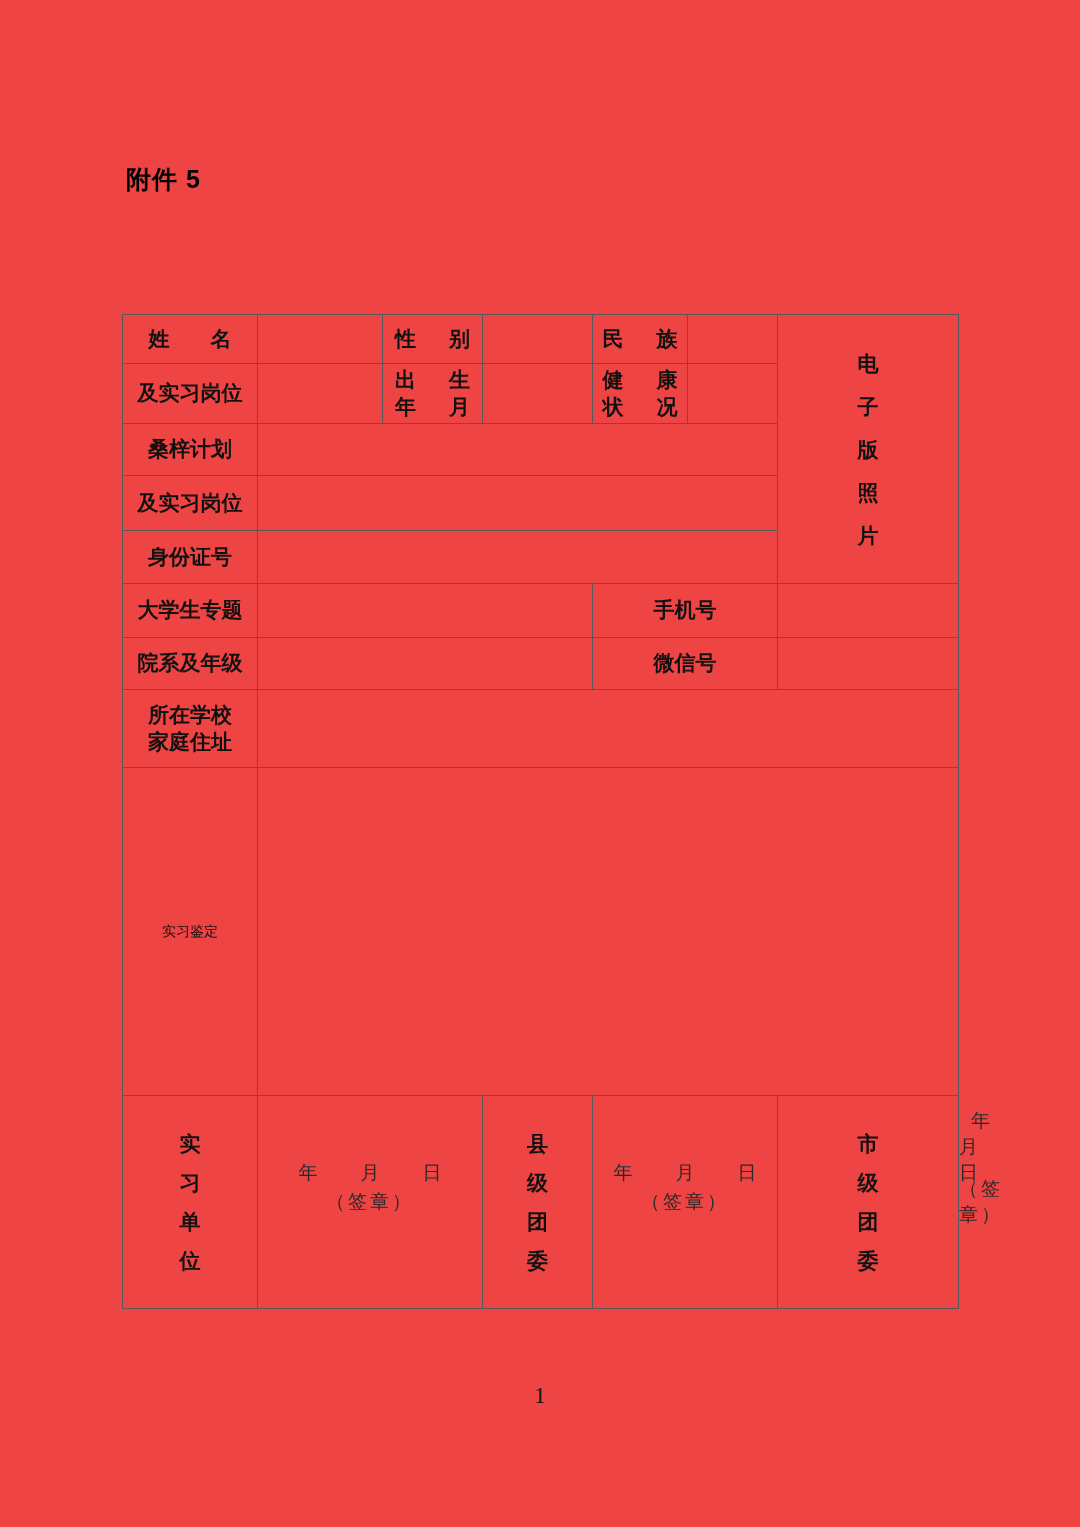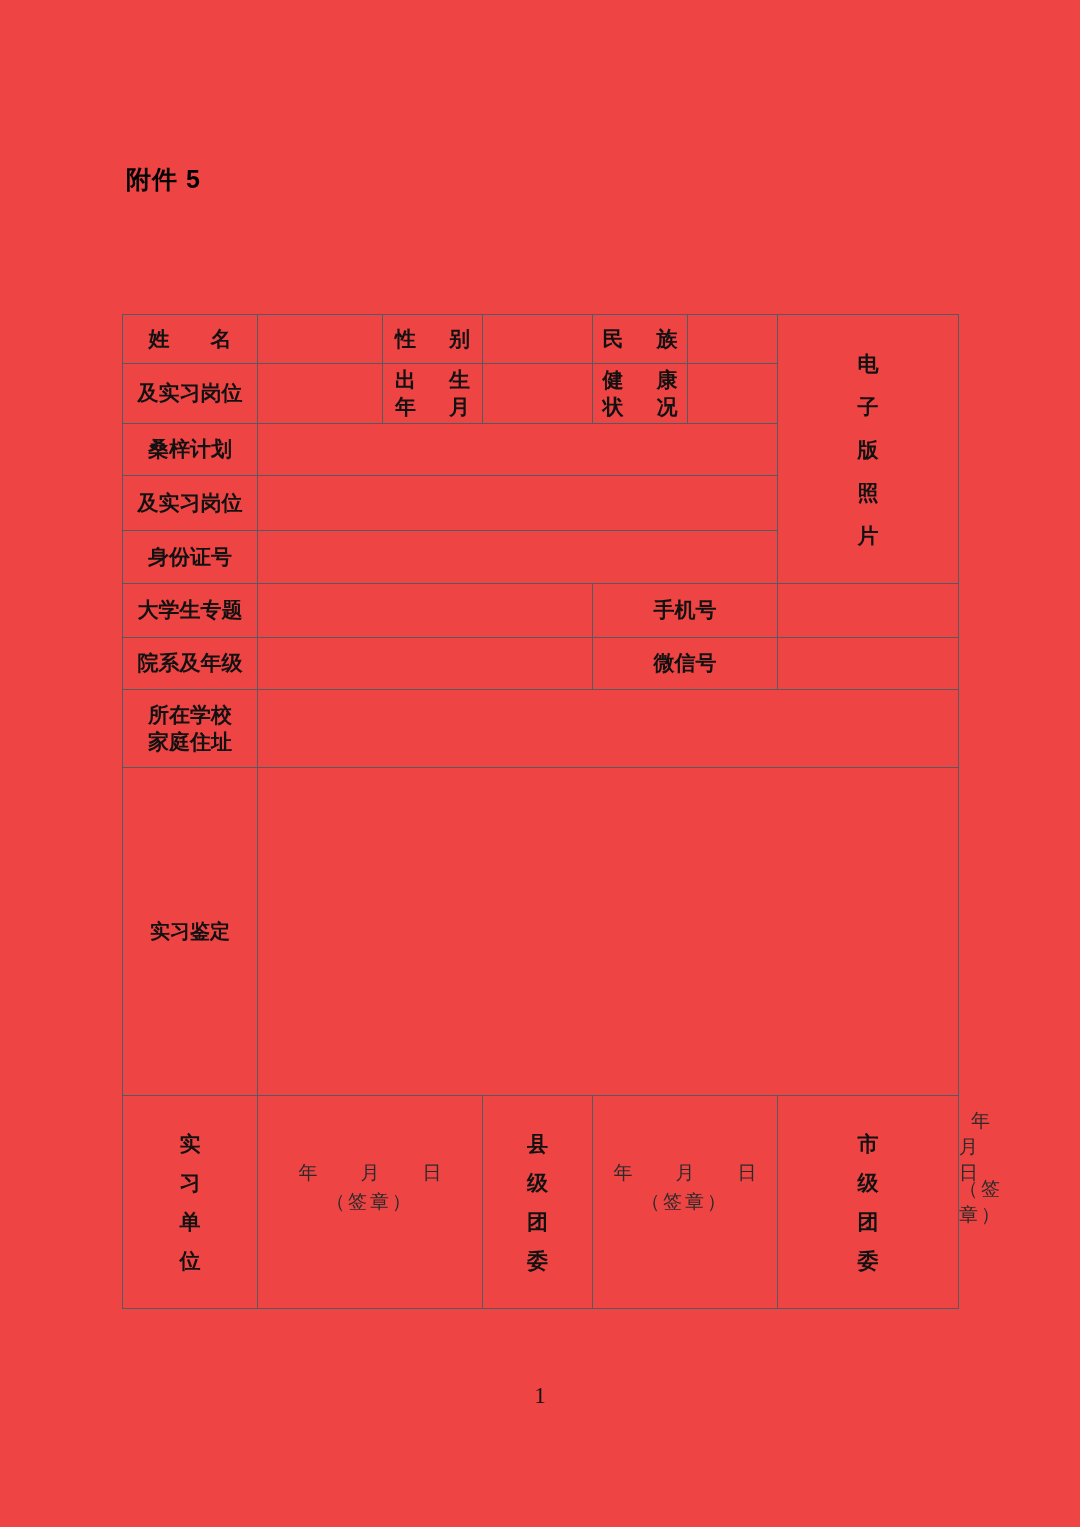--- a/index.html
+++ b/index.html
@@ -119,22 +119,22 @@
     bottom: 16px;
     font-family: "Liberation Serif", "DejaVu Serif", serif;
     font-size: 19px;
     font-weight: 400;
     letter-spacing: 12px;
     text-indent: 12px;
     color: #2a2a2a;
   }
 
   .eval-label {
-    font-size: 20px;
-    font-weight: 700;
+    font-size: 14px;
+    font-weight: 400;
   }
 
   .two-line { line-height: 1.35; }
 
   
   .page-number {
     position: absolute;
     left: 0;
     top: 1383px;
     width: 1080px;

